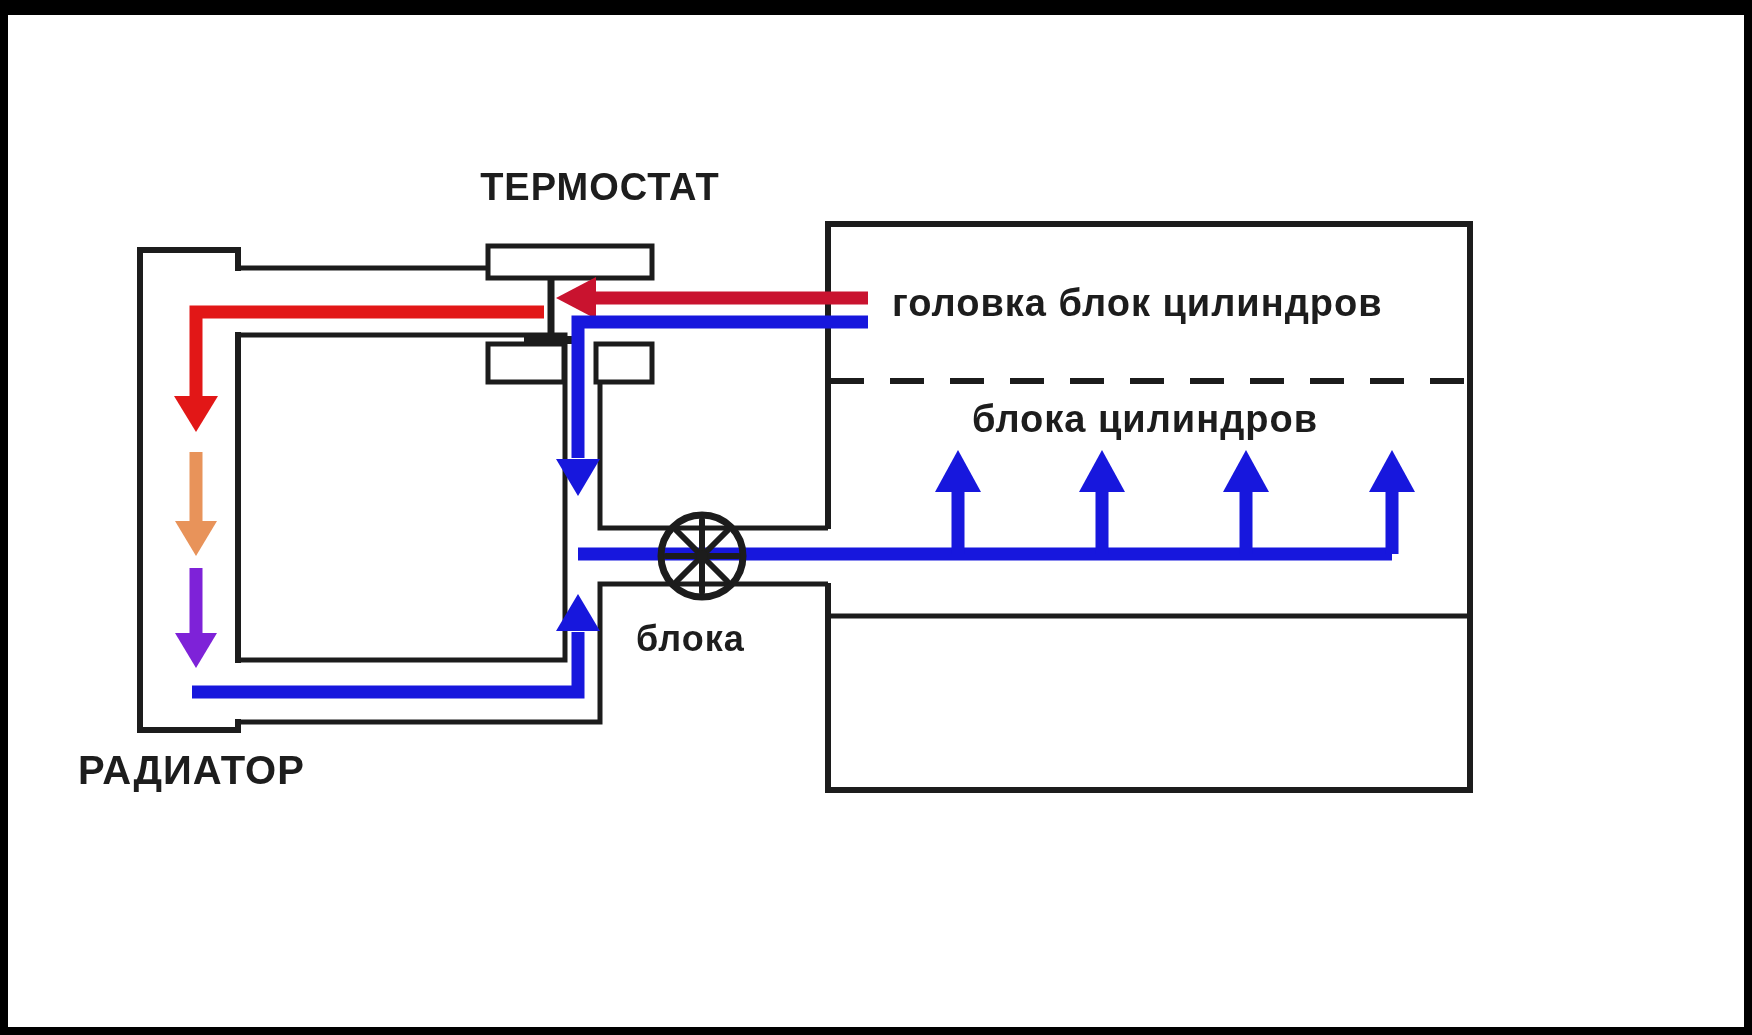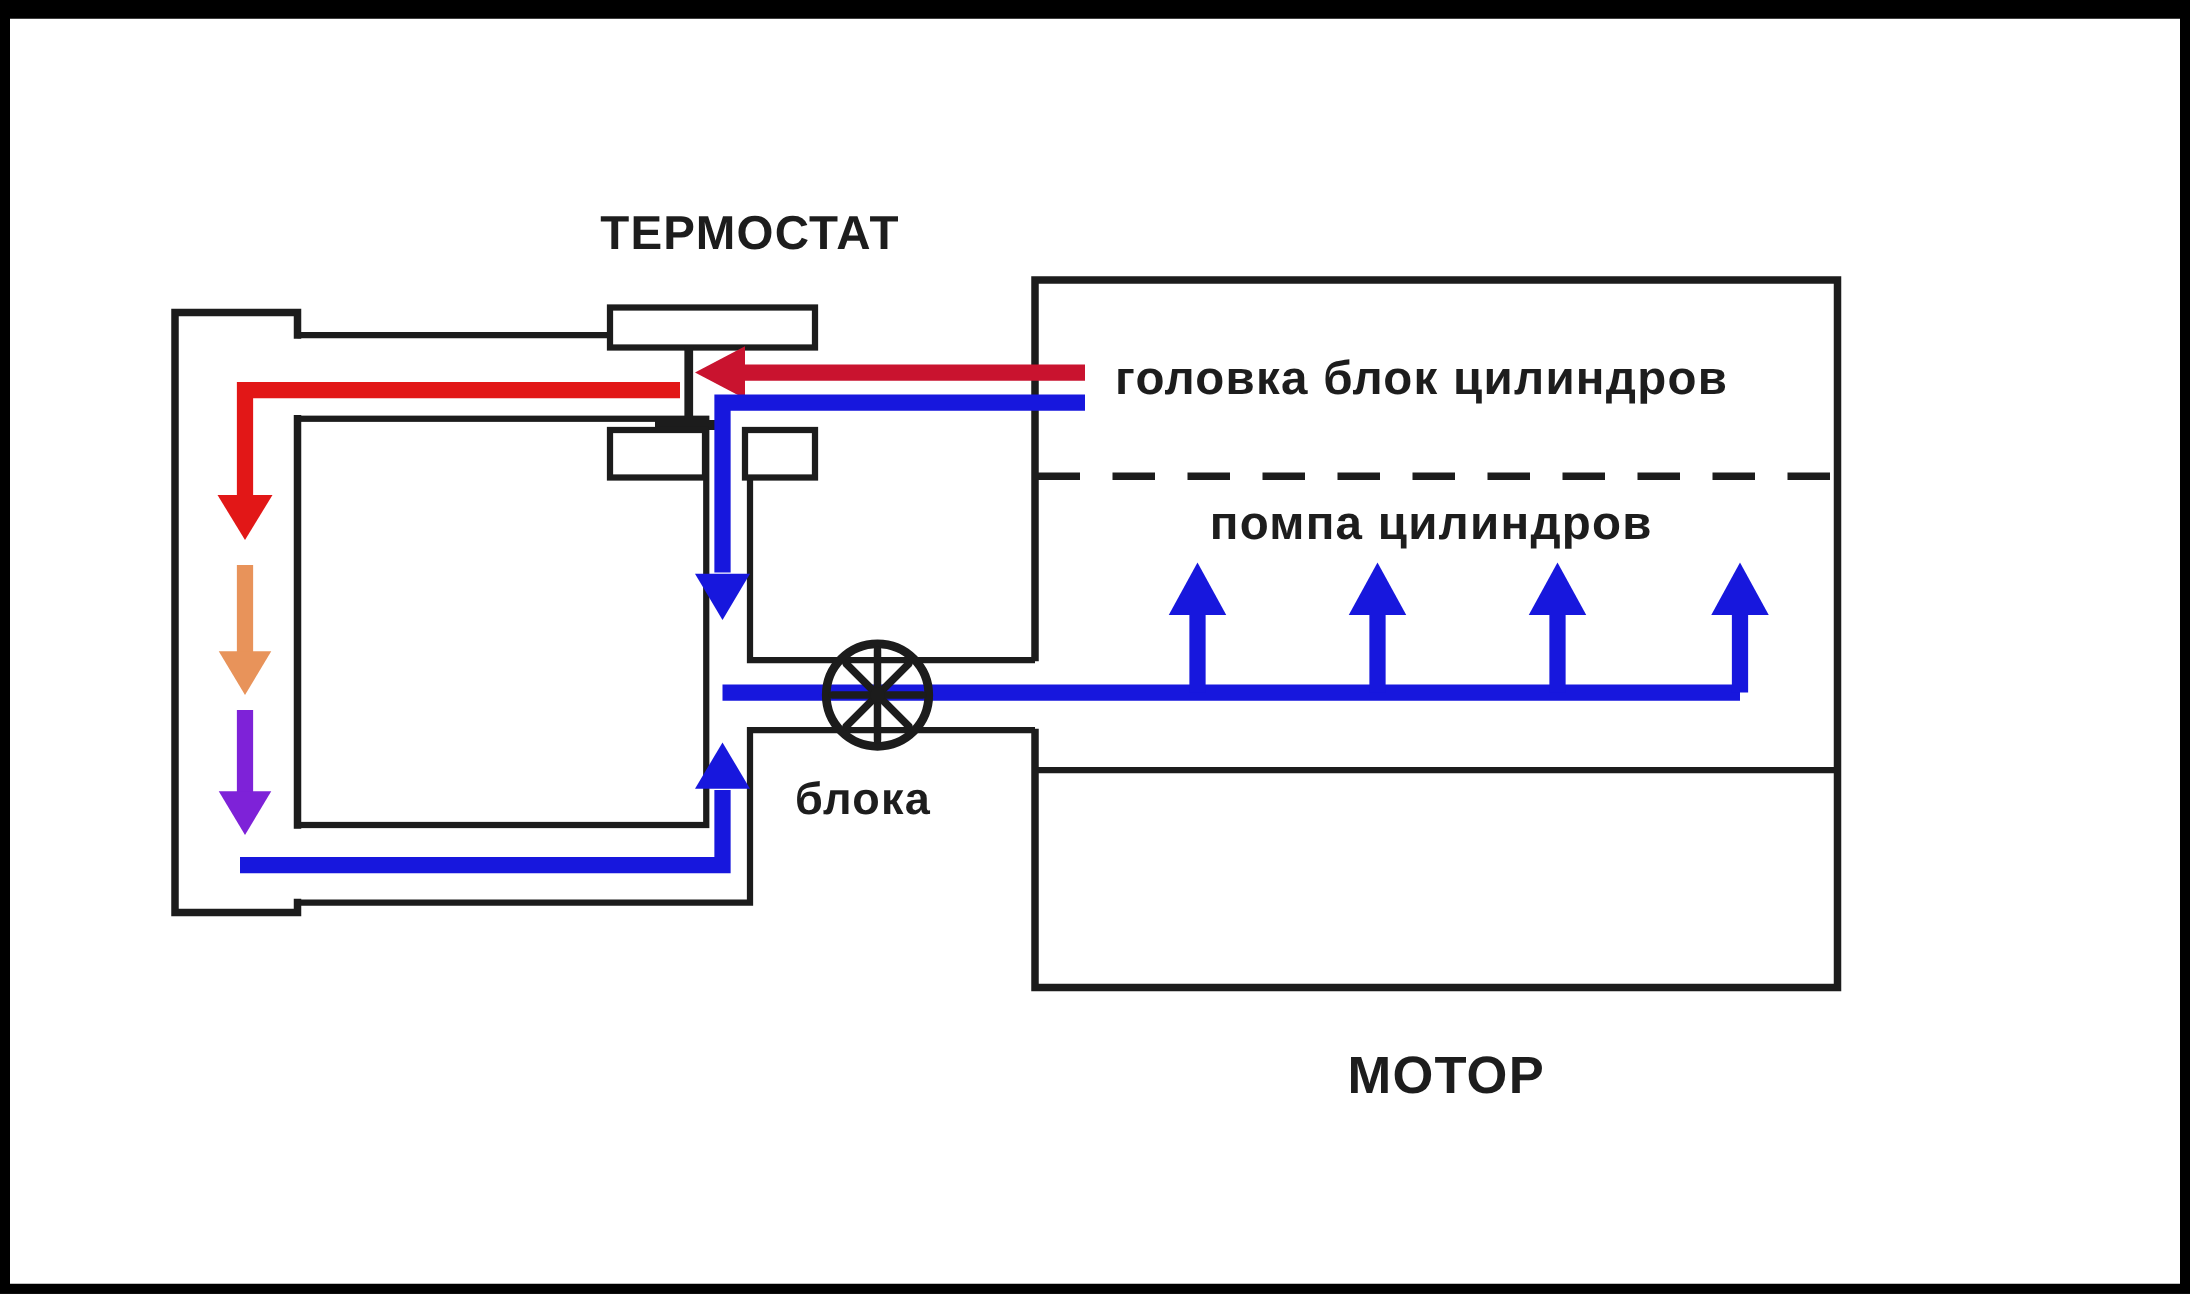--- a/index.html
+++ b/index.html
@@ -70,19 +70,19 @@
     <line x1="702" y1="520" x2="702" y2="592" class="ink" stroke-width="6" stroke-linecap="round"></line>
     <line x1="677" y1="531" x2="727" y2="581" class="ink" stroke-width="6" stroke-linecap="round"></line>
     <line x1="677" y1="581" x2="727" y2="531" class="ink" stroke-width="6" stroke-linecap="round"></line>
     <circle cx="702" cy="556" r="6" fill="#1c1c1c"></circle>
   </svg>
 
   <div class="label" style="left:432px;top:151px;width:320px;text-align:center;font-size:38px;letter-spacing:1px;">ТЕРМОСТАТ</div>
 
   <div class="label" style="left:884px;top:267px;font-size:38px;letter-spacing:1px;">головка блок цилиндров</div>
 
-  <div class="label" style="left:952px;top:383px;width:370px;text-align:center;font-size:38px;letter-spacing:1px;">помпа цилиндров</div>
+  <div class="label" style="left:952px;top:383px;width:370px;text-align:center;font-size:38px;letter-spacing:1px;">блока цилиндров</div>
 
   <div class="label" style="left:628px;top:603px;font-size:36px;letter-spacing:1px;">блока</div>
 
+  <div class="label" style="left:70px;top:733px;font-size:40px;letter-spacing:1px;">РАДИАТОР</div>
 
-  <div class="label" style="left:1054px;top:821px;width:190px;text-align:center;font-size:42px;letter-spacing:1px;">МОТОР</div>
 </div>
 
 </body></html>

